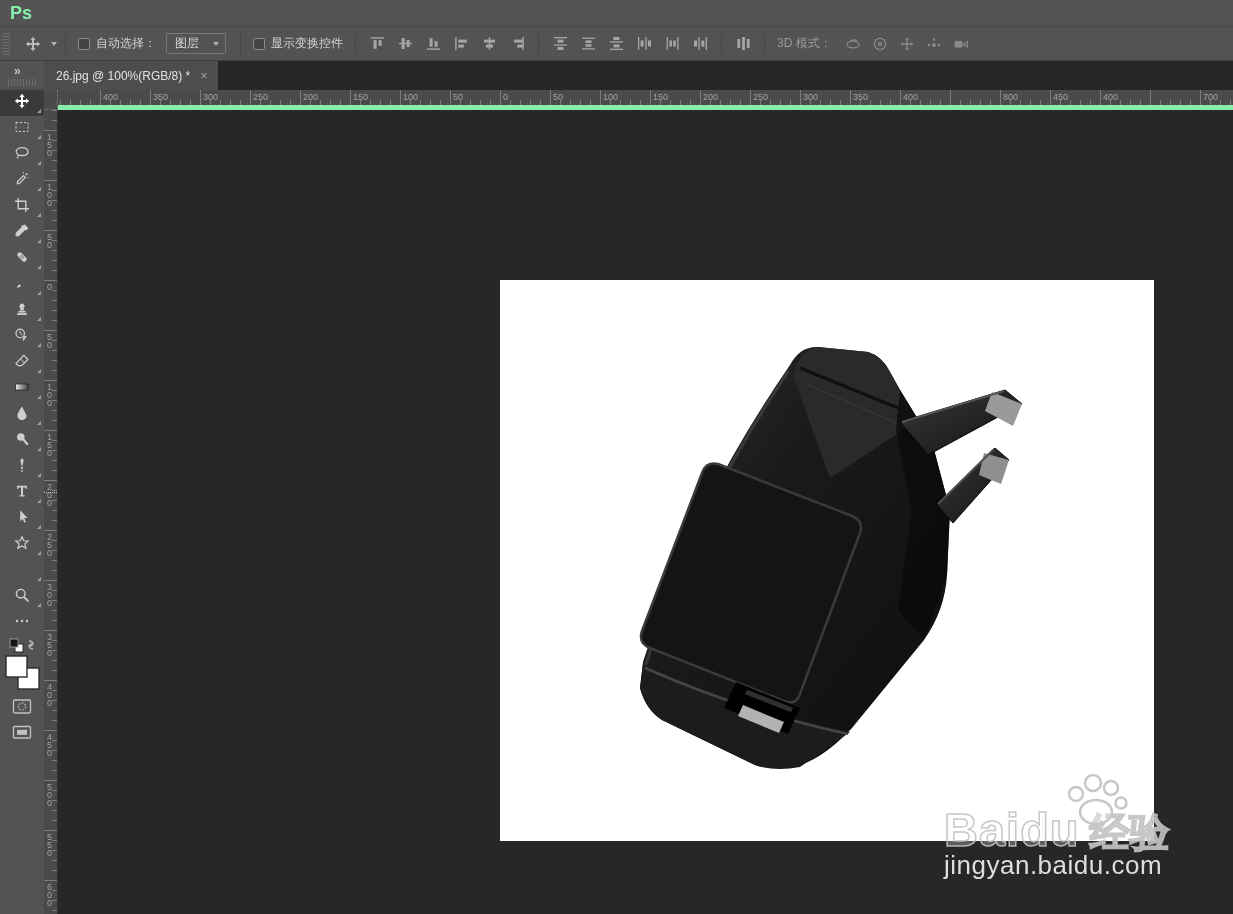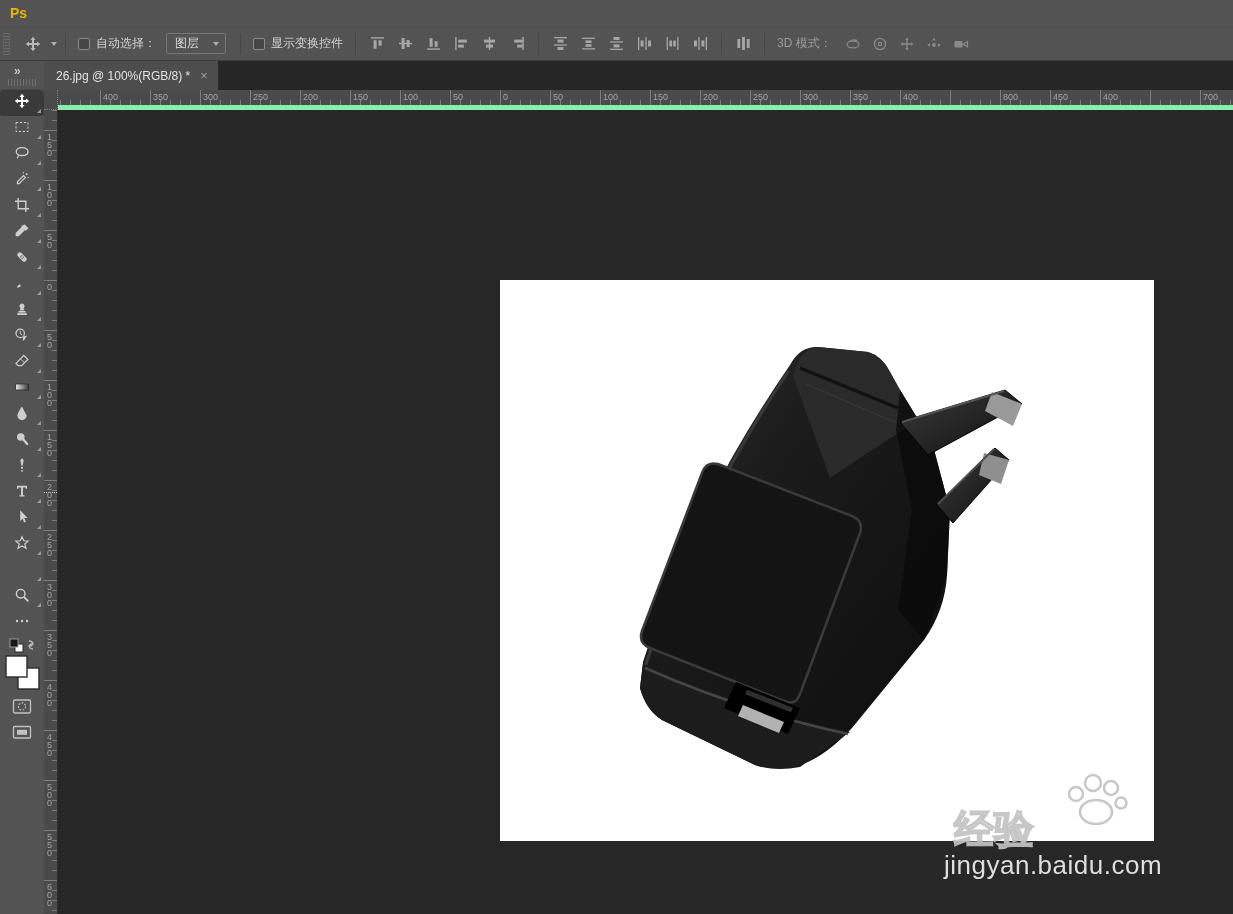--- a/index.html
+++ b/index.html
@@ -3,21 +3,21 @@
 <meta charset="utf-8">
 <style>
   * { margin:0; padding:0; box-sizing:border-box; }
   html,body { width:1233px; height:914px; overflow:hidden; background:#272727;
     font-family:"Liberation Sans", sans-serif; -webkit-font-smoothing:antialiased; }
   .abs { position:absolute; }
 
   
   #menubar { left:0; top:0; width:1233px; height:27px; background:#535353;
     display:flex; align-items:center; border-bottom:1px solid #484848; z-index:30; }
-  #ps-logo { color:#eab308; font-weight:bold; font-size:14px; padding:0 12px 0 10px;text-align:center; }
+  #ps-logo { color:#86efac; font-weight:bold; font-size:18px; padding:0 12px 0 10px;text-align:center; }
   .menu-item { color:#dcdcdc; font-size:13px; padding:0 13px; height:27px;
     display:flex; align-items:center; cursor:default; }
 
   
   #optionsbar { left:0; top:27px; width:1233px; height:34px; background:#535353;
     display:flex; align-items:center; border-bottom:1px solid #3c3c3c; z-index:29; }
   .ob-grip { width:7px; height:22px; margin-left:3px;
     background:repeating-linear-gradient(0deg,#6e6e6e 0 1px,transparent 1px 3px);
     border-left:1px solid #616161; border-right:1px solid #616161; }
   .ob-sep { width:1px; height:22px; background:#464646; margin:0 8px; }
@@ -623,20 +623,21 @@
       <path d="M492 112 L522 124 L513 146 L485 131 Z" fill="#9a9a9a"></path>
       <path d="M402 142 L504 111" stroke="#555555" stroke-width="2" fill="none"></path>
 
       <path d="M437 225 L495 168 L509 180 L453 243 Z" fill="url(#gProng)" stroke="#050505" stroke-width="1"></path>
       <path d="M484 173 L509 180 L501 204 L479 195 Z" fill="#8f8f8f"></path>
       <path d="M438 224 L494 169" stroke="#4e4e4e" stroke-width="2" fill="none"></path>
     </svg>
   </div>
 
   <div id="wm-big">
+    <span id="wm-brand" class="wm-outline">Baidu</span>
     <span id="wm-suffix" class="wm-outline">经验</span>
     <svg id="wm-paw" width="66" height="58" viewBox="0 0 66 58">
       <g fill="rgba(255,255,255,0.3)" stroke="#c7c7c7" stroke-width="2.5">
         <circle cx="14" cy="22" r="7"></circle>
         <circle cx="31" cy="11" r="8"></circle>
         <circle cx="49" cy="16" r="7"></circle>
         <circle cx="59" cy="31" r="5.5"></circle>
         <ellipse cx="34" cy="40" rx="16" ry="12"></ellipse>
       </g>
     </svg>

